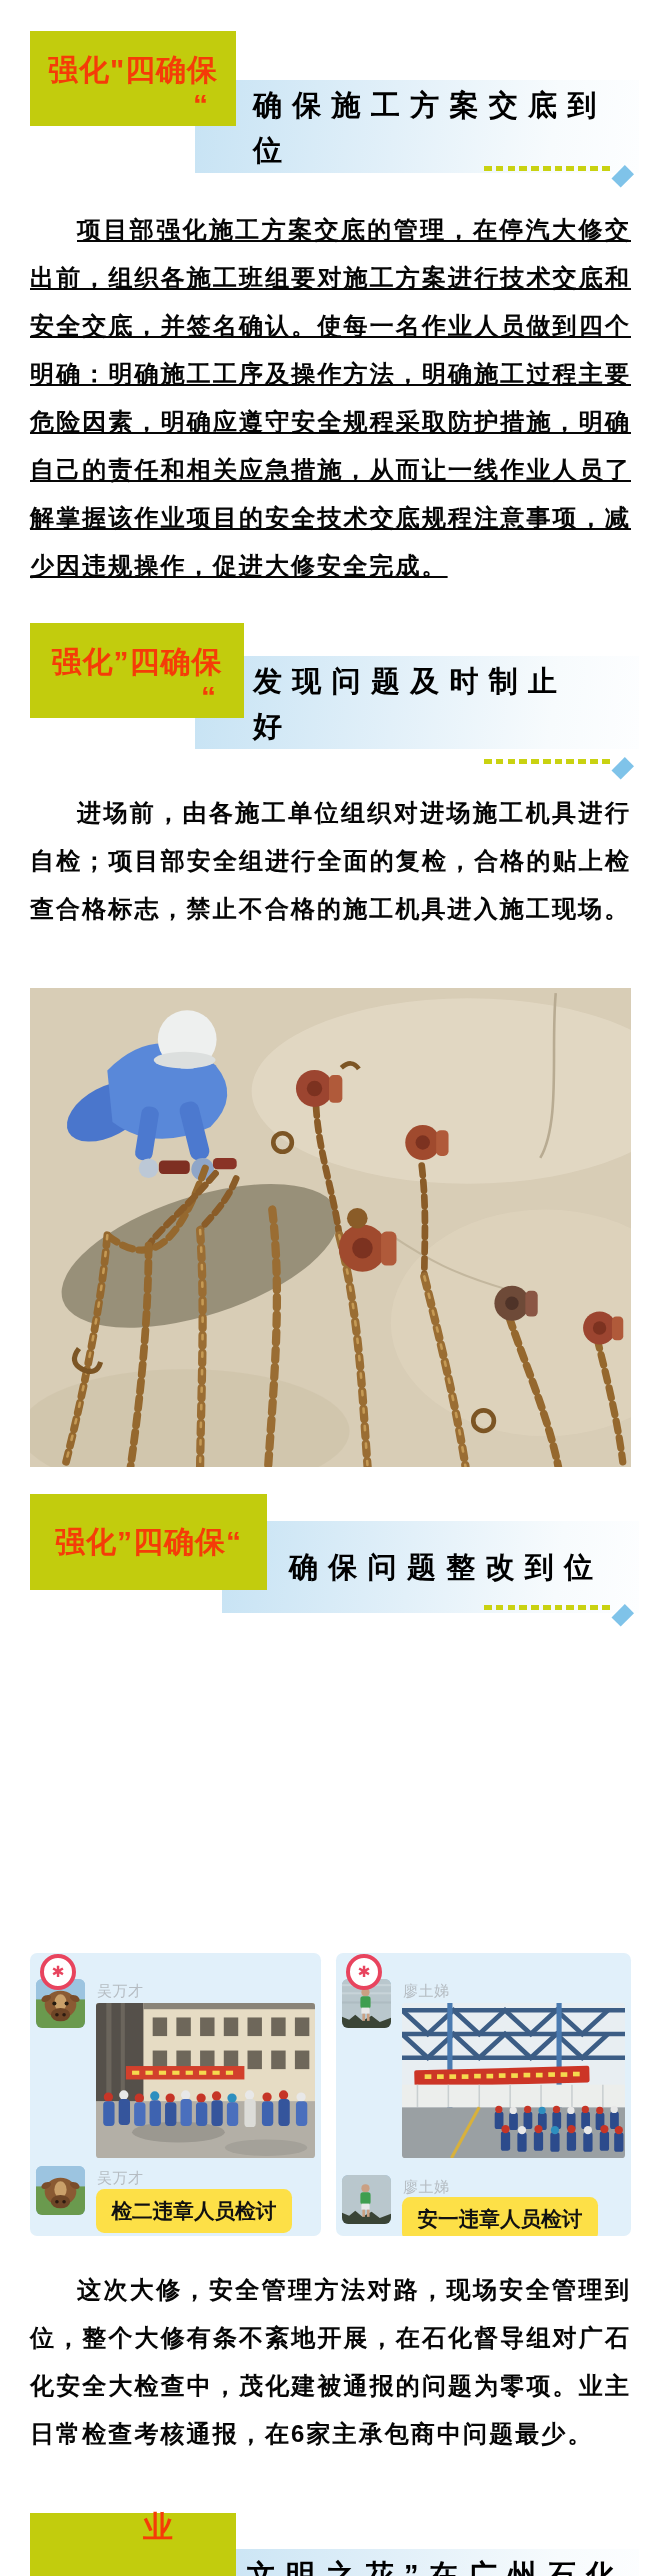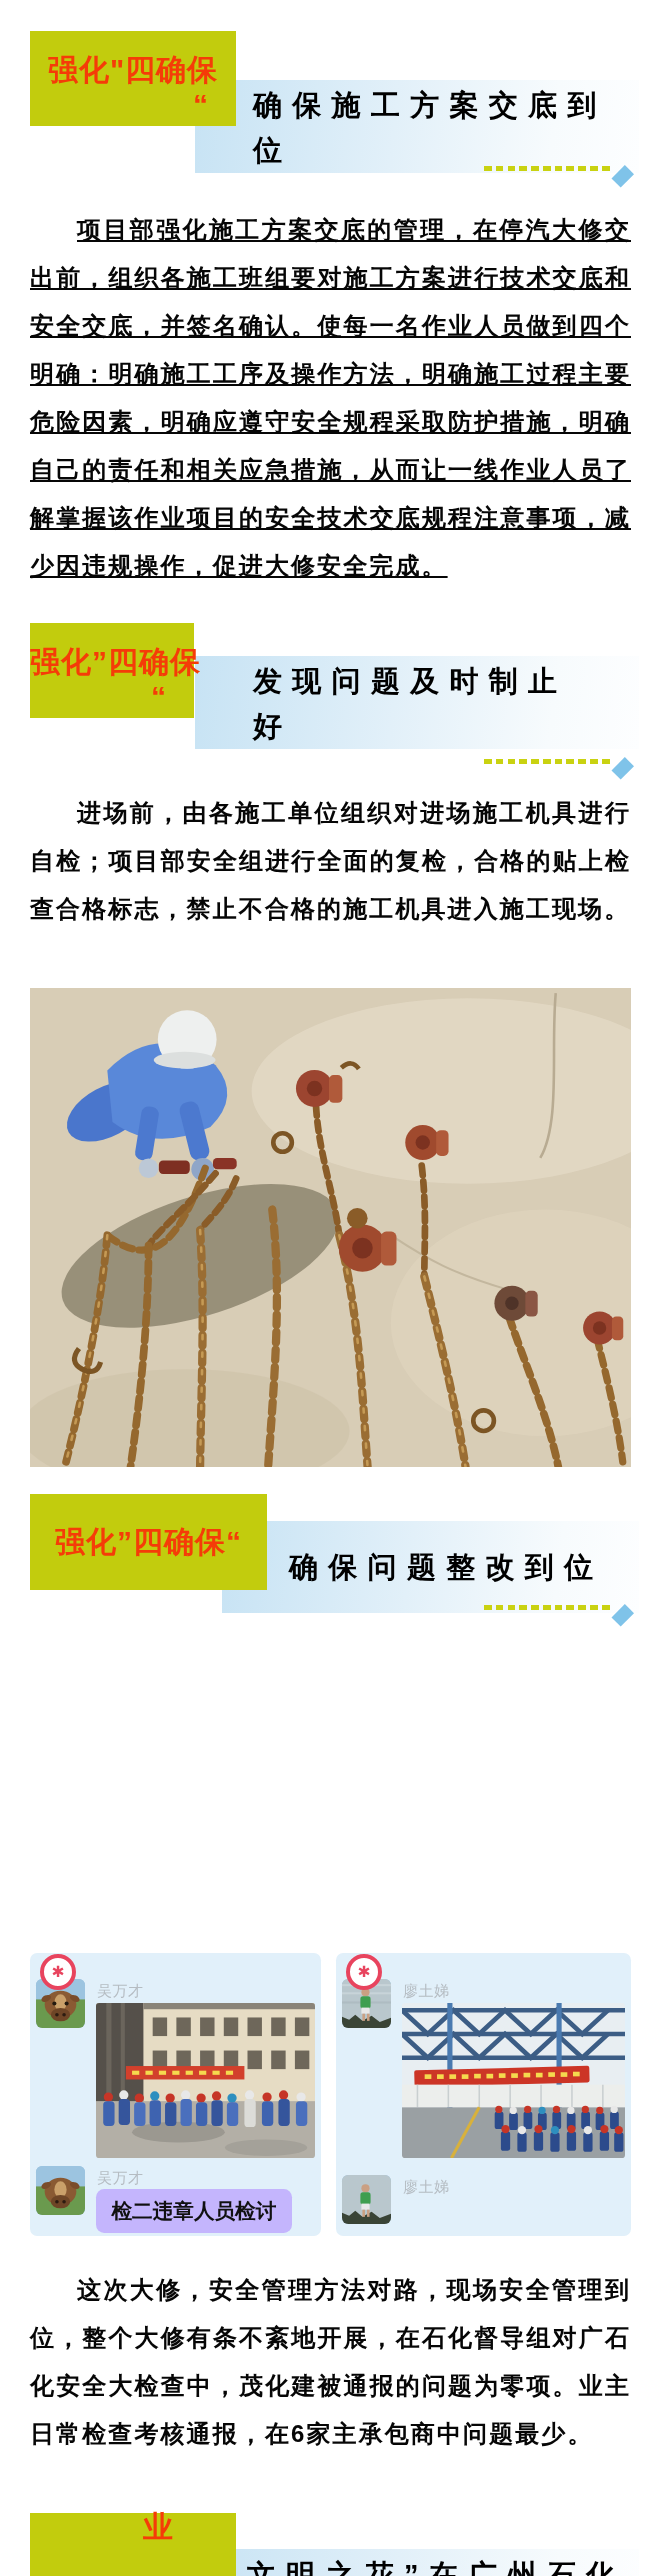--- a/index.html
+++ b/index.html
@@ -21,21 +21,21 @@
         font-weight:700;color:#060606;text-align:justify;text-indent:47px;}
   .photo{position:absolute;overflow:hidden;}
   
   .vcard{position:absolute;background:#e1f0fa;border-radius:7.2px;overflow:hidden;}
   .applogo{position:absolute;left:10.3px;top:1px;width:28px;height:28px;border-radius:50%;background:#ffffff;
            border:4.1px solid #e8445e;display:flex;align-items:center;justify-content:center;
            color:#e8445e;font-size:15.5px;font-weight:bold;z-index:4;}
   .avatar{position:absolute;left:6.2px;width:49px;height:49px;border-radius:6.2px;overflow:hidden;background:#9cc4e0;}
   .uname{position:absolute;left:67px;color:#b5bcc2;font-size:15px;font-weight:400;letter-spacing:0.5px;}
   .cphoto{position:absolute;left:66px;top:50px;border-radius:3.1px;overflow:hidden;}
-  .bubble{position:absolute;left:66px;background:#c4b5fd;border-radius:8.2px;height:44px;display:inline-flex;
+  .bubble{position:absolute;left:66px;background:#fde047;border-radius:8.2px;height:44px;display:inline-flex;
           align-items:center;padding:0 15.5px;font-size:20.6px;font-weight:700;color:#111;white-space:nowrap;}
   svg{display:block;}
 </style>
 </head>
 <body>
 
 <div class="page">
 
   <div>
     <div class="titlebox" style="left:195px;top:64px;width:444px;height:93px;padding:3.1px 0 0 58px;box-sizing:border-box;margin-top:16px;">
@@ -62,21 +62,21 @@
     <div class="diamond" style="left:616px;top:170px;"></div>
   </div>
 
   <div class="para" style="top:206px;text-decoration:underline;">项目部强化施工方案交底的管理，在停汽大修交出前，组织各施工班组要对施工方案进行技术交底和安全交底，并签名确认。使每一名作业人员做到四个明确：明确施工工序及操作方法，明确施工过程主要危险因素，明确应遵守安全规程采取防护措施，明确自己的责任和相关应急措施，从而让一线作业人员了解掌握该作业项目的安全技术交底规程注意事项，减少因违规操作，促进大修安全完成。</div>
 
   <div>
     <div class="titlebox" style="left:195px;top:656px;width:444px;height:93px;padding:3.1px 0 0 58px;box-sizing:border-box;">
       <span class="tl">发现问题及时制止</span>
       <span class="tl">好</span>
     </div>
-    <div class="badge" style="left:30px;top:623px;width:164px;height:95px;">
+    <div class="badge" style="left:30px;top:623px;width:214px;height:95px;">
       <span class="bl bl1">强化”四确保</span>
       <span class="bl bl2">“</span>
     </div>
     <div class="dots" style="left:484px;top:759px;">
       <i></i>
         <i></i>
         <i></i>
         <i></i>
         <i></i>
         <i></i>
@@ -427,20 +427,21 @@
         <rect width="96" height="96" fill="#b9c7cd"></rect>
         <polygon points="0,96 0,74 14,80 26,70 40,82 58,72 74,84 96,76 96,96" fill="#3a4436"></polygon>
         <circle cx="46" cy="26" r="8" fill="#caa083"></circle>
         <rect x="36" y="34" width="20" height="24" rx="5" fill="#3f9e4f"></rect>
         <rect x="38" y="56" width="16" height="12" fill="#e8e8e8"></rect>
         <rect x="40" y="68" width="5" height="14" fill="#caa083"></rect>
           <rect x="49" y="68" width="5" height="14" fill="#caa083"></rect>
       </svg>
     </div>
     <div class="uname" style="top:225px;">廖土娣</div>
+    <div class="bubble" style="top:244px;">安一违章人员检讨</div>
   </div>
 
   <div class="para" style="top:2266px;">这次大修，安全管理方法对路，现场安全管理到位，整个大修有条不紊地开展，在石化督导组对广石化安全大检查中，茂化建被通报的问题为零项。业主日常检查考核通报，在6家主承包商中问题最少。</div>
 
   <div>
     <div class="titlebox" style="left:195px;top:2549px;width:444px;height:100px;padding:4.1px 0 0 27px;box-sizing:border-box;">
       <span class="tl">“文明之花”在广州石化</span>
 
     </div>
     <div class="badge" style="left:30px;top:2513px;width:206px;height:95px;">

